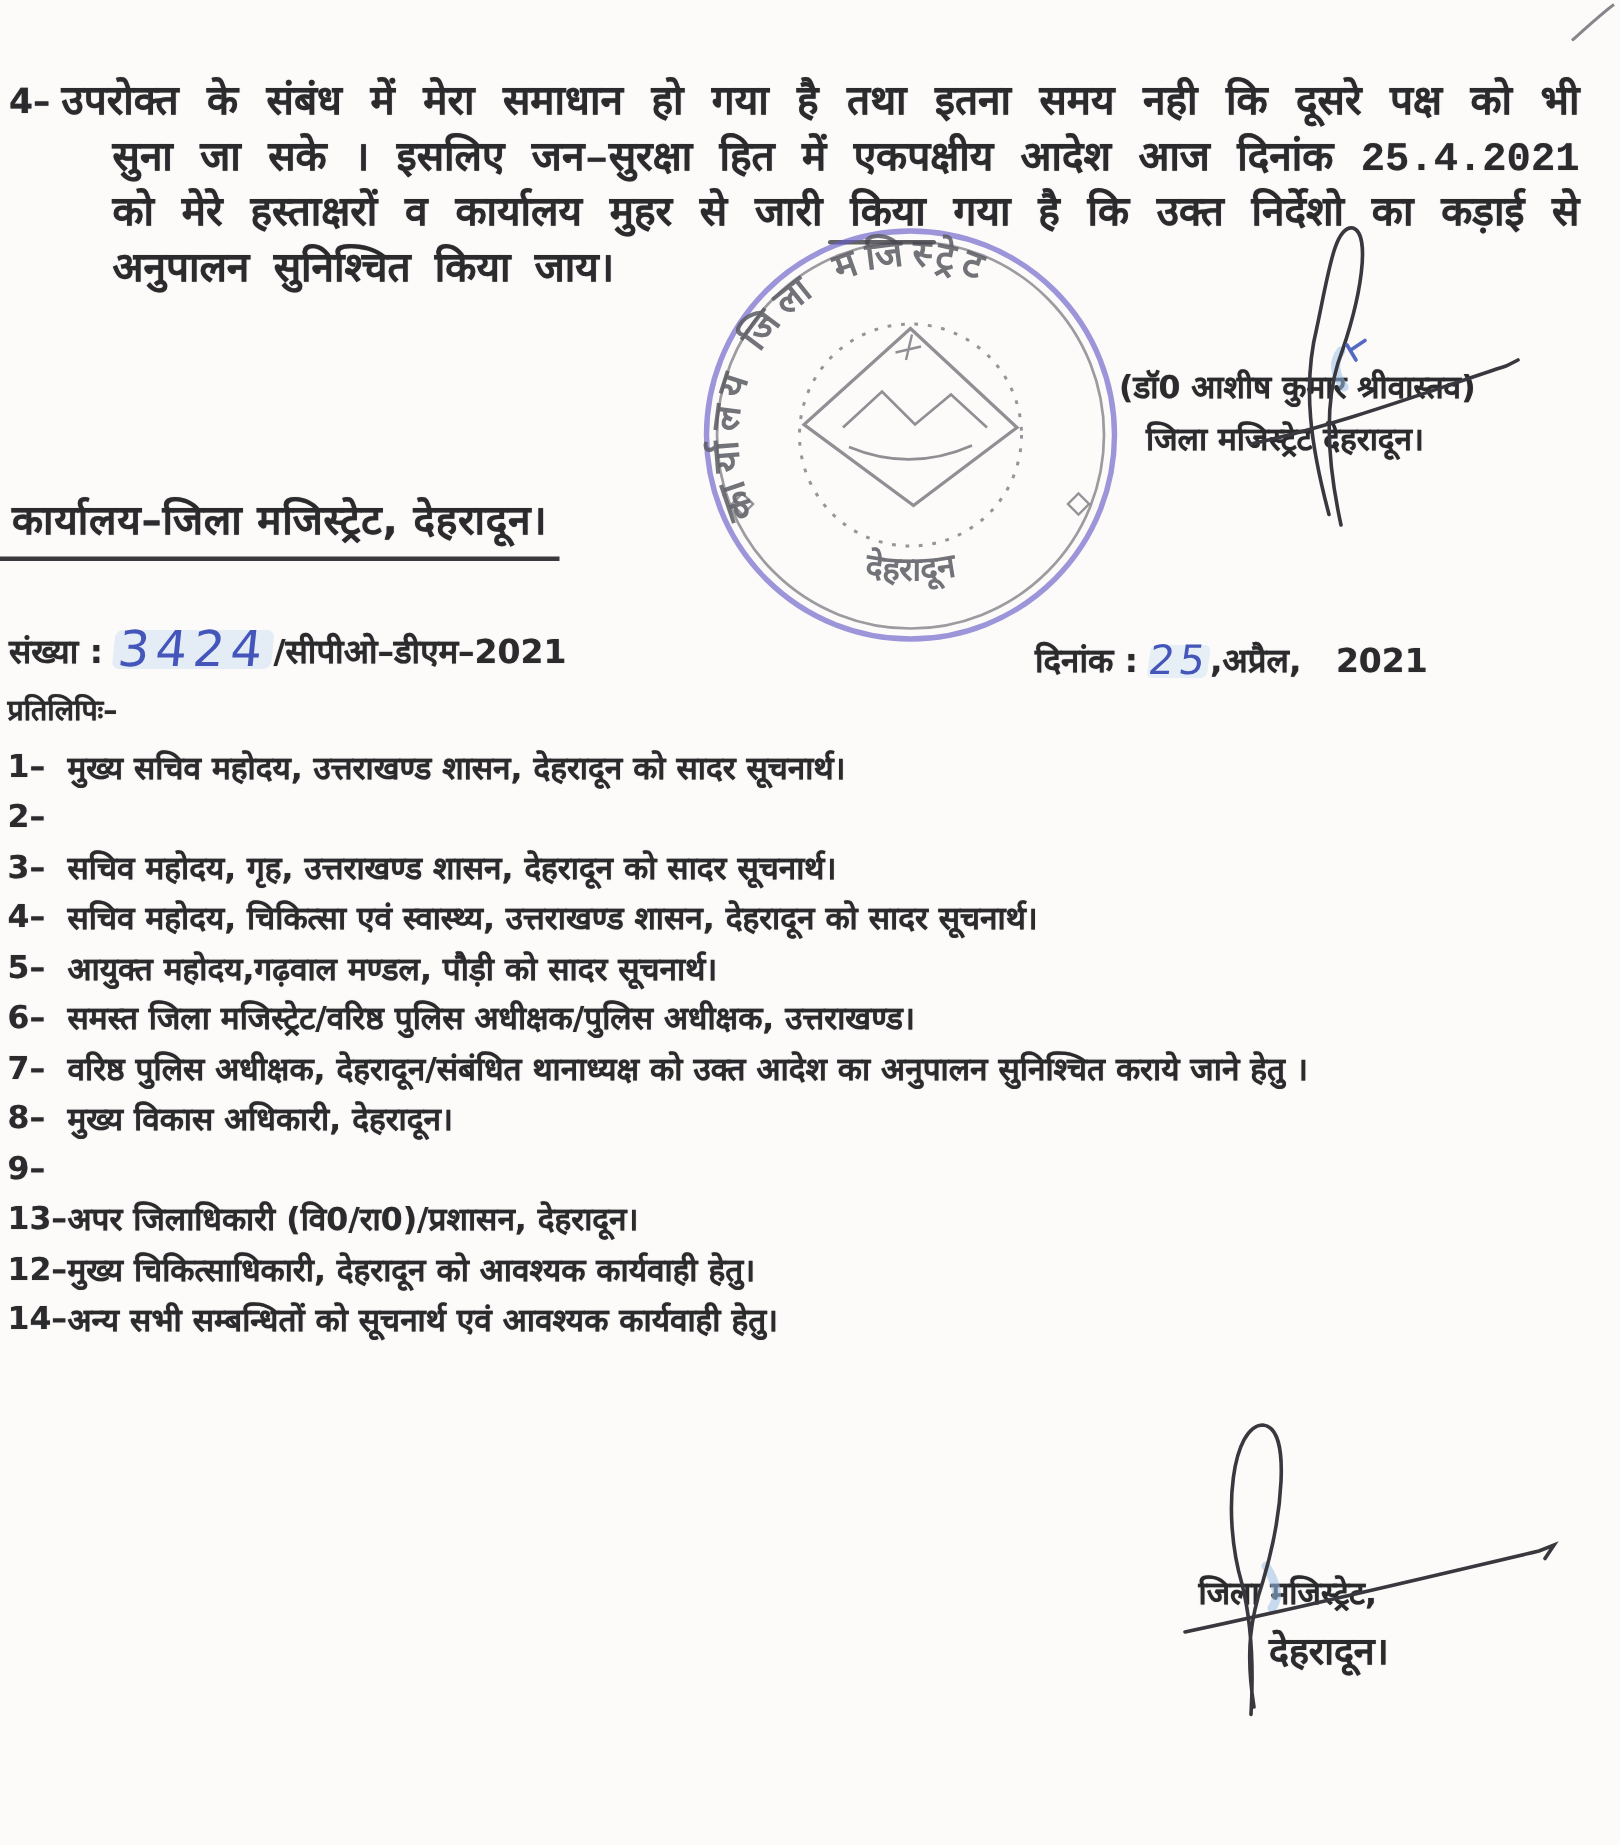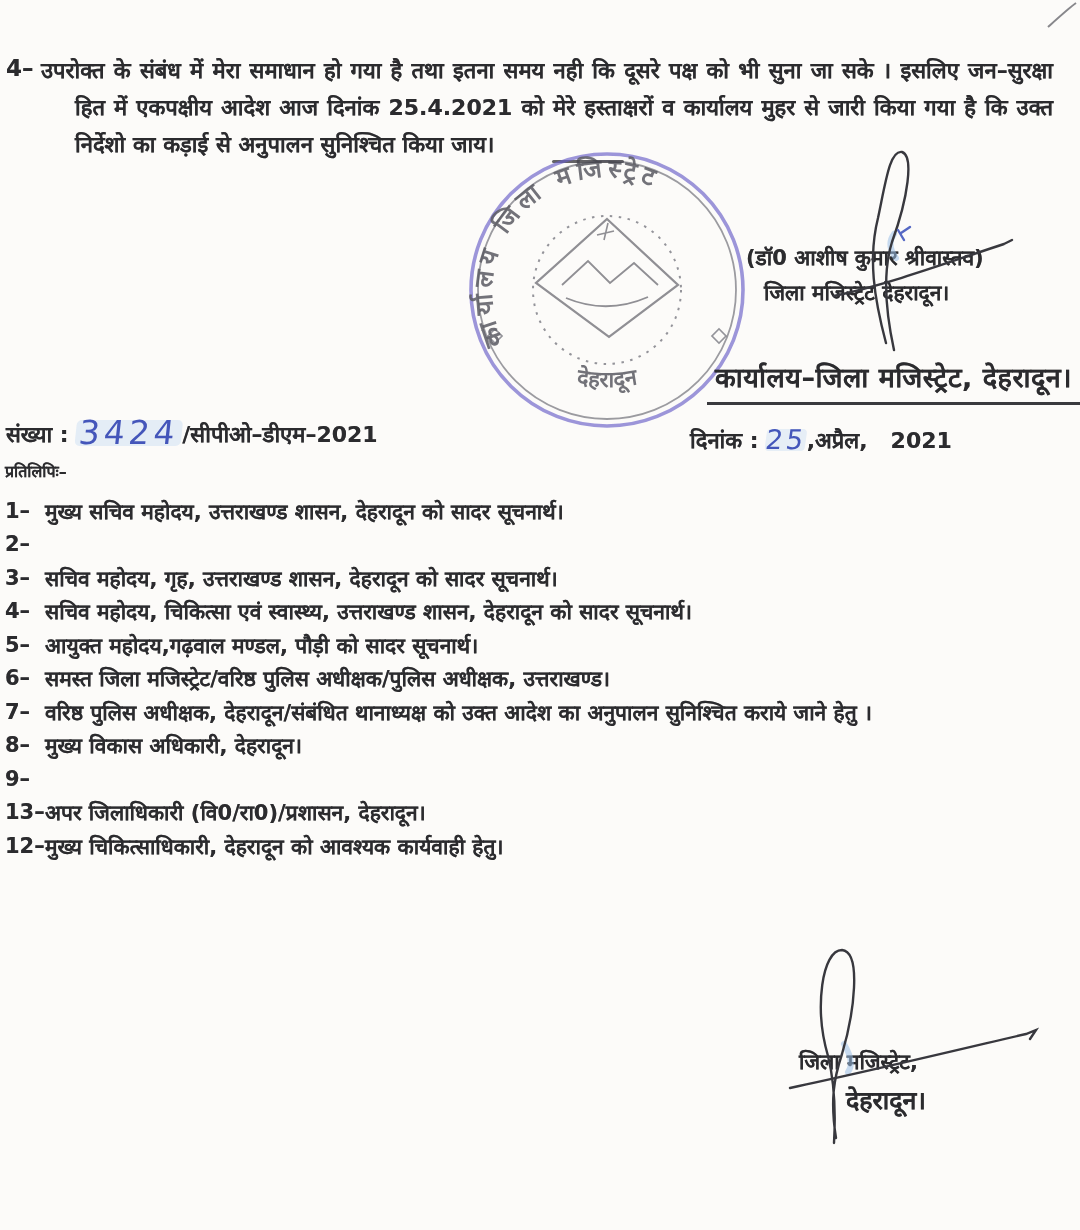--- a/index.html
+++ b/index.html
@@ -15,37 +15,37 @@
     font-weight:600;
   }
   .scan-text{ text-shadow:0 0 .6px rgba(45,45,50,.55); }
 
   
   .para-marker{
     position:absolute;left:6px;top:55px;font-size:23px;font-weight:700;
   }
   .para4{
     position:absolute;left:75px;top:52px;width:978px;
-    font-size:22px;line-height:37px;text-align:justify;text-indent:-34px;
+    font-size:27px;line-height:37px;text-align:justify;text-indent:-34px;font-family:Liberation Mono, monospace;
   }
   .jaay-underline{
     position:absolute;left:552px;top:160px;width:72px;height:3px;
     background:#3c3c40;opacity:.8;border-radius:2px;
   }
 
   
   .stamp{position:absolute;left:462px;top:145px;width:290px;height:290px;opacity:.88;}
 
   
   .sig1-name{position:absolute;left:746px;top:243px;font-size:21px;white-space:pre;text-align:center;}
   .sig1-title{position:absolute;left:764px;top:278px;font-size:21px;white-space:pre;}
   .sig1-svg{position:absolute;left:790px;top:138px;width:230px;height:215px;}
 
   
-  .heading-wrap{position:absolute;left:0;top:358px;width:1080px;text-align:right;}
+  .heading-wrap{position:absolute;left:0;top:327px;width:1080px;text-align:left;}
   .heading{
     display:inline-block;font-size:27px;font-weight:700;
     border-bottom:3px solid #3a3a3e;padding:0 8px 7px 8px;letter-spacing:.5px;
   }
 
   
   .ref-row{position:absolute;left:6px;top:418px;font-size:22px;white-space:pre;}
   .hw-num{
     display:inline-block;color:#4456ba;font-weight:500;
     font-size:33px;letter-spacing:4px;transform:skewX(-6deg) translateY(2px);
@@ -53,21 +53,21 @@
     text-shadow:none;line-height:26px;
   }
   .date-row{position:absolute;left:690px;top:424px;font-size:22px;white-space:pre;}
   .hw-day{
     display:inline-block;color:#4456ba;font-weight:500;
     font-size:27px;letter-spacing:3px;transform:skewX(-8deg) translateY(1px);
     background:rgba(165,200,240,.25);border-radius:4px;
     text-shadow:none;line-height:22px;
   }
 
-  .copies-label{position:absolute;left:5px;top:460px;font-size:16px;font-weight:700;}
+  .copies-label{position:absolute;left:5px;top:460px;font-size:19px;font-weight:700;}
 
   
   .copy-list{position:absolute;left:5px;top:494px;width:1070px;}
   .copy-row{display:flex;height:33.5px;align-items:center;font-size:21px;}
   .copy-num{flex:0 0 40px;font-weight:700;white-space:pre;}
   .copy-text{white-space:pre;}
 
   
   .sig2-line1{position:absolute;left:799px;top:1047px;font-size:21px;white-space:pre;}
   .sig2-line2{position:absolute;left:846px;top:1082px;font-size:25px;white-space:pre;}
@@ -170,20 +170,24 @@
         <span class="copy-num">9– </span>
       </div>
       <div class="copy-row">
         <span class="copy-num">13–</span>
         <span class="copy-text">अपर जिलाधिकारी (वि0/रा0)/प्रशासन, देहरादून।</span>
       </div>
       <div class="copy-row">
         <span class="copy-num">12–</span>
         <span class="copy-text">मुख्य चिकित्साधिकारी, देहरादून को आवश्यक कार्यवाही हेतु।</span>
       </div>
+      <div class="copy-row">
+        <span class="copy-num">14–</span>
+        <span class="copy-text">अन्य सभी सम्बन्धितों को सूचनार्थ एवं आवश्यक कार्यवाही हेतु।</span>
+      </div>
     </div>
 
   <div class="sig2-line1 scan-text">जिला मजिस्ट्रेट,</div>
   <div class="sig2-line2 scan-text">देहरादून।</div>
   <svg class="sig2-svg" viewBox="0 0 290 212">
     <g fill="none" stroke-linecap="round">
       <path d="M 74,106 C 80,116 84,126 78,134" stroke="#9bbfe8" stroke-width="6" opacity=".55"></path>
       <path d="M 66,200 C 60,162 64,140 72,116 C 84,76 92,14 72,12 C 52,12 44,70 58,118 C 64,142 66,170 64,205" stroke="#38383e" stroke-width="2.4"></path>
       <path d="M 20,150 C 96,134 196,110 256,96 L 266,92 l -6,9" stroke="#38383e" stroke-width="2.4"></path>
     </g>

